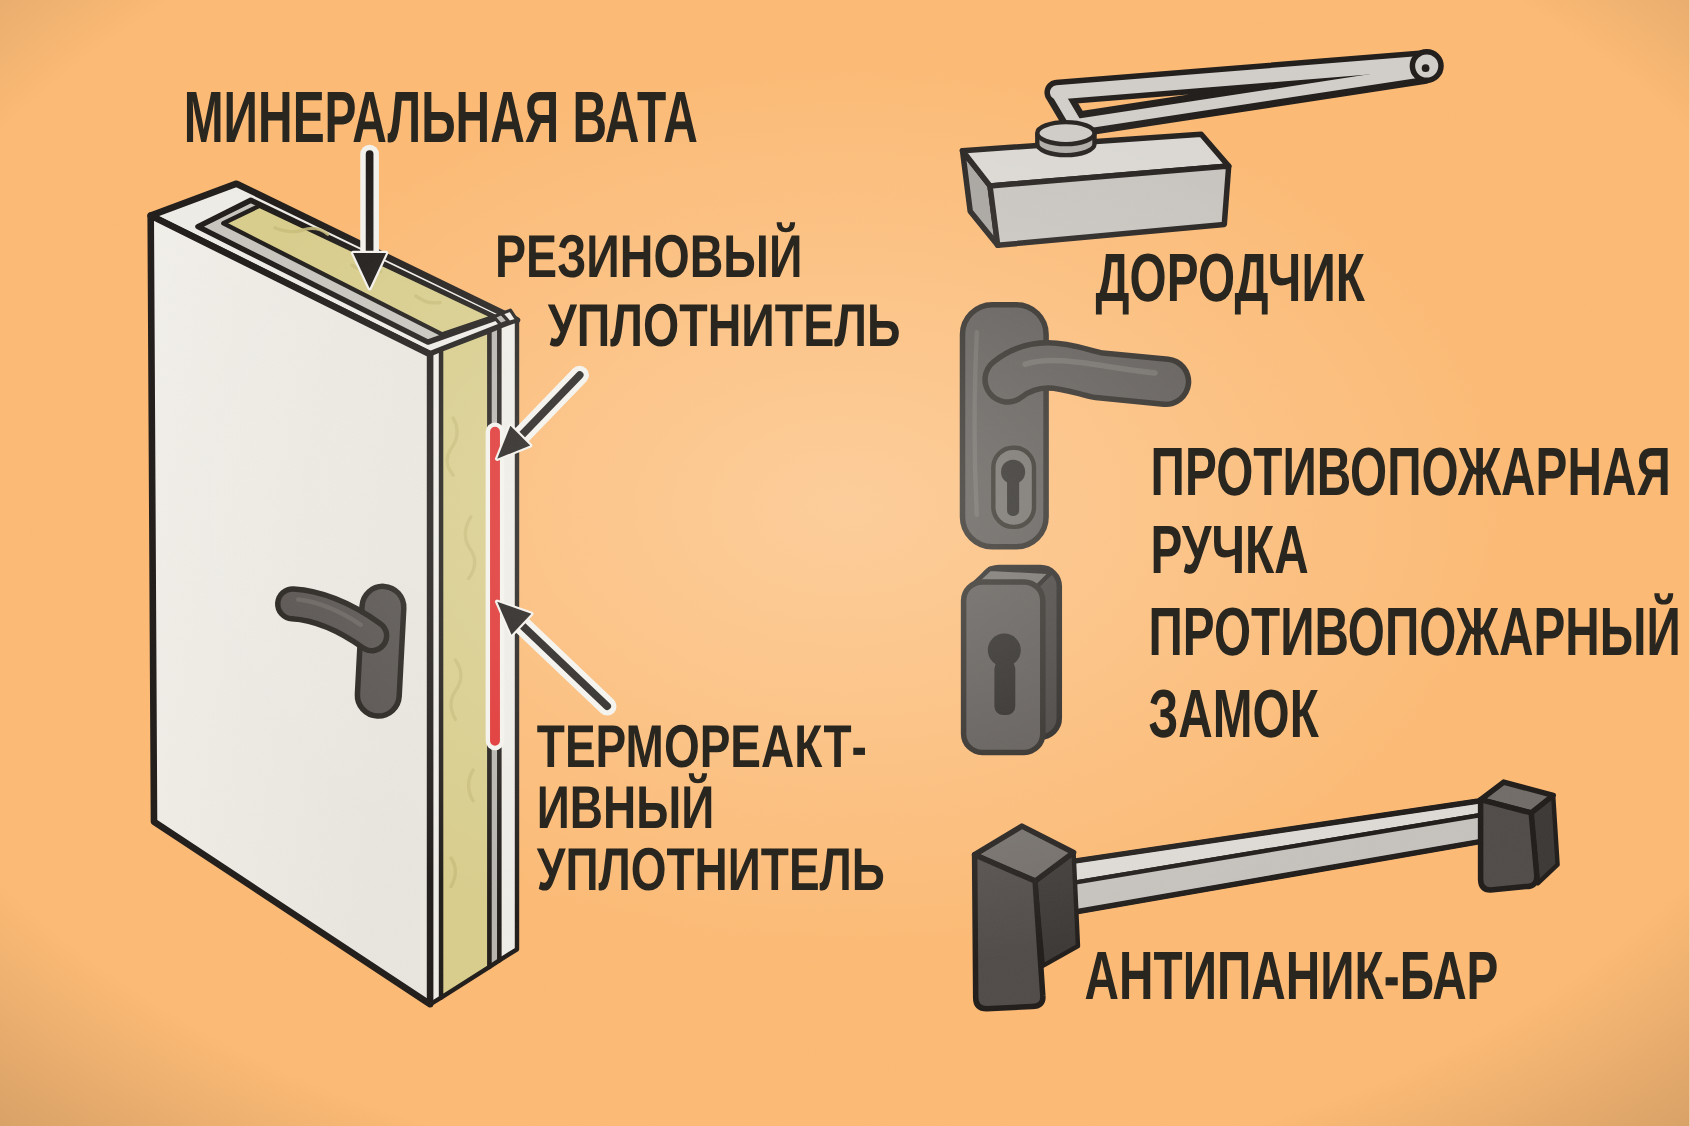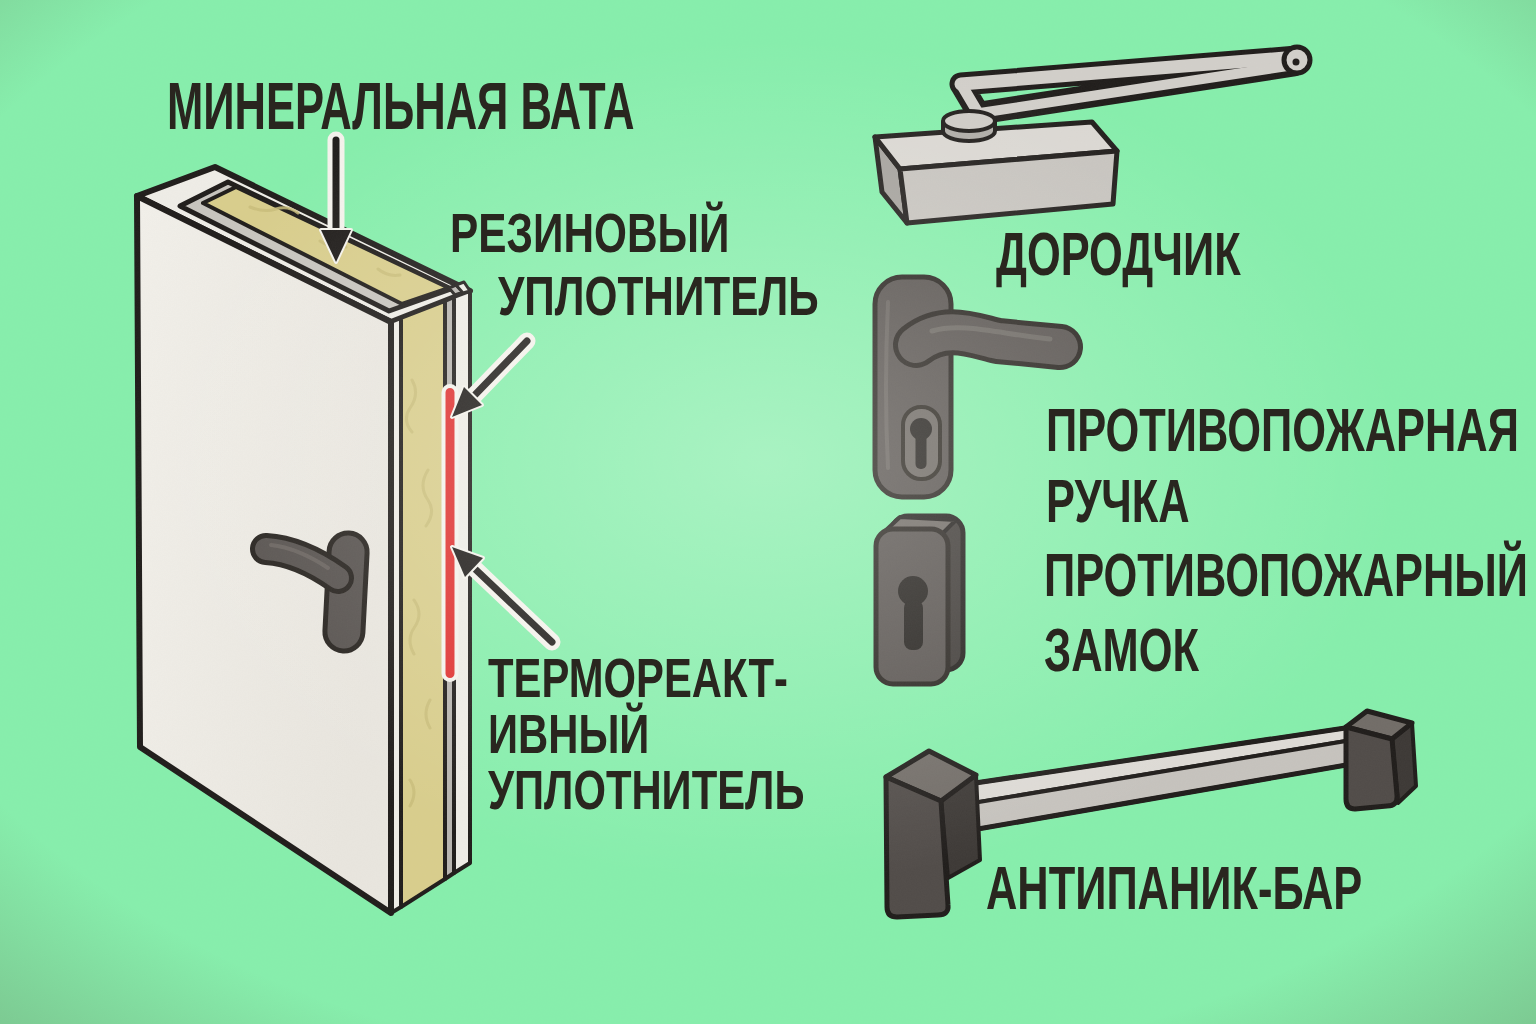--- a/index.html
+++ b/index.html
@@ -1,16 +1,16 @@
 <!DOCTYPE html>
 <html><head>
 <meta charset="utf-8">
 <style>
   html,body{margin:0;padding:0;background:#ECE8E1;}
-  .canvas{position:relative;width:1536px;height:1024px;background:#86efac;overflow:hidden;
+  .canvas{position:relative;width:1536px;height:1024px;background:#fdba74;overflow:hidden;
           font-family:"Liberation Sans",sans-serif;}
   svg{position:absolute;left:0;top:0;}
   .lbl{position:absolute;font-weight:700;color:#29261F;line-height:1;white-space:nowrap;
        transform-origin:0 0;transform:scaleX(var(--sx,.72));letter-spacing:0;}
   .lbl-lg{font-size:66px;--sx:.66;}
   .lbl-md{font-size:62px;--sx:.70;}
   .lbl-sm{font-size:55px;--sx:.77;}
 </style>
 </head>
 <body>

